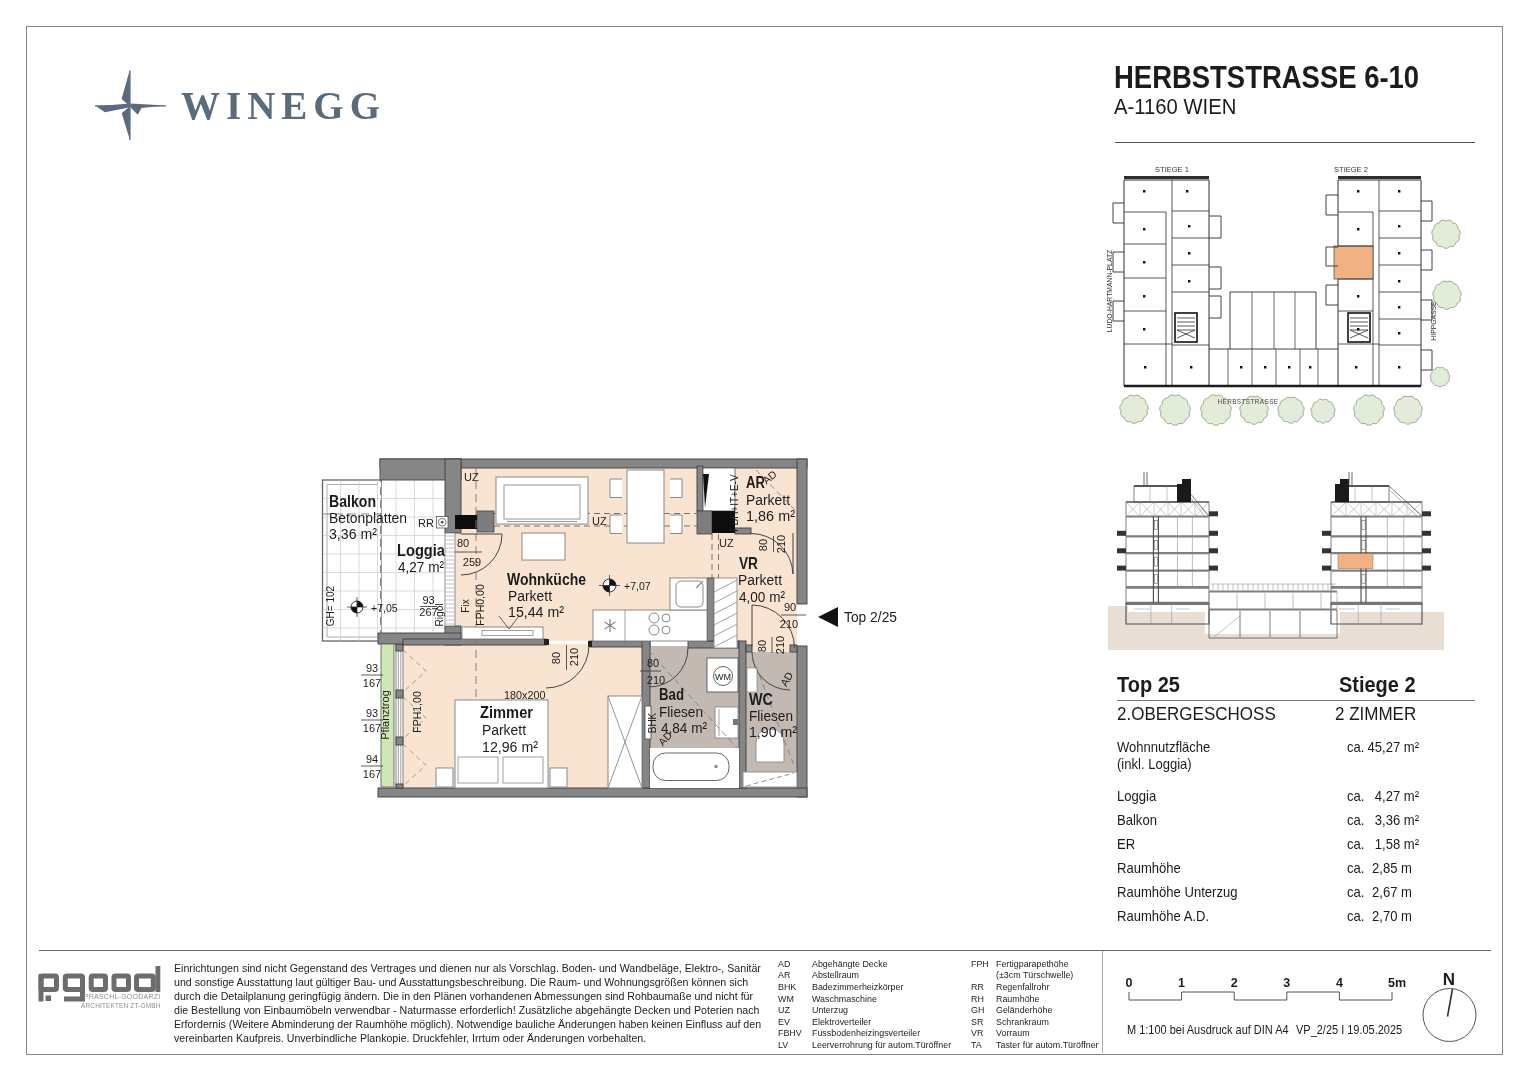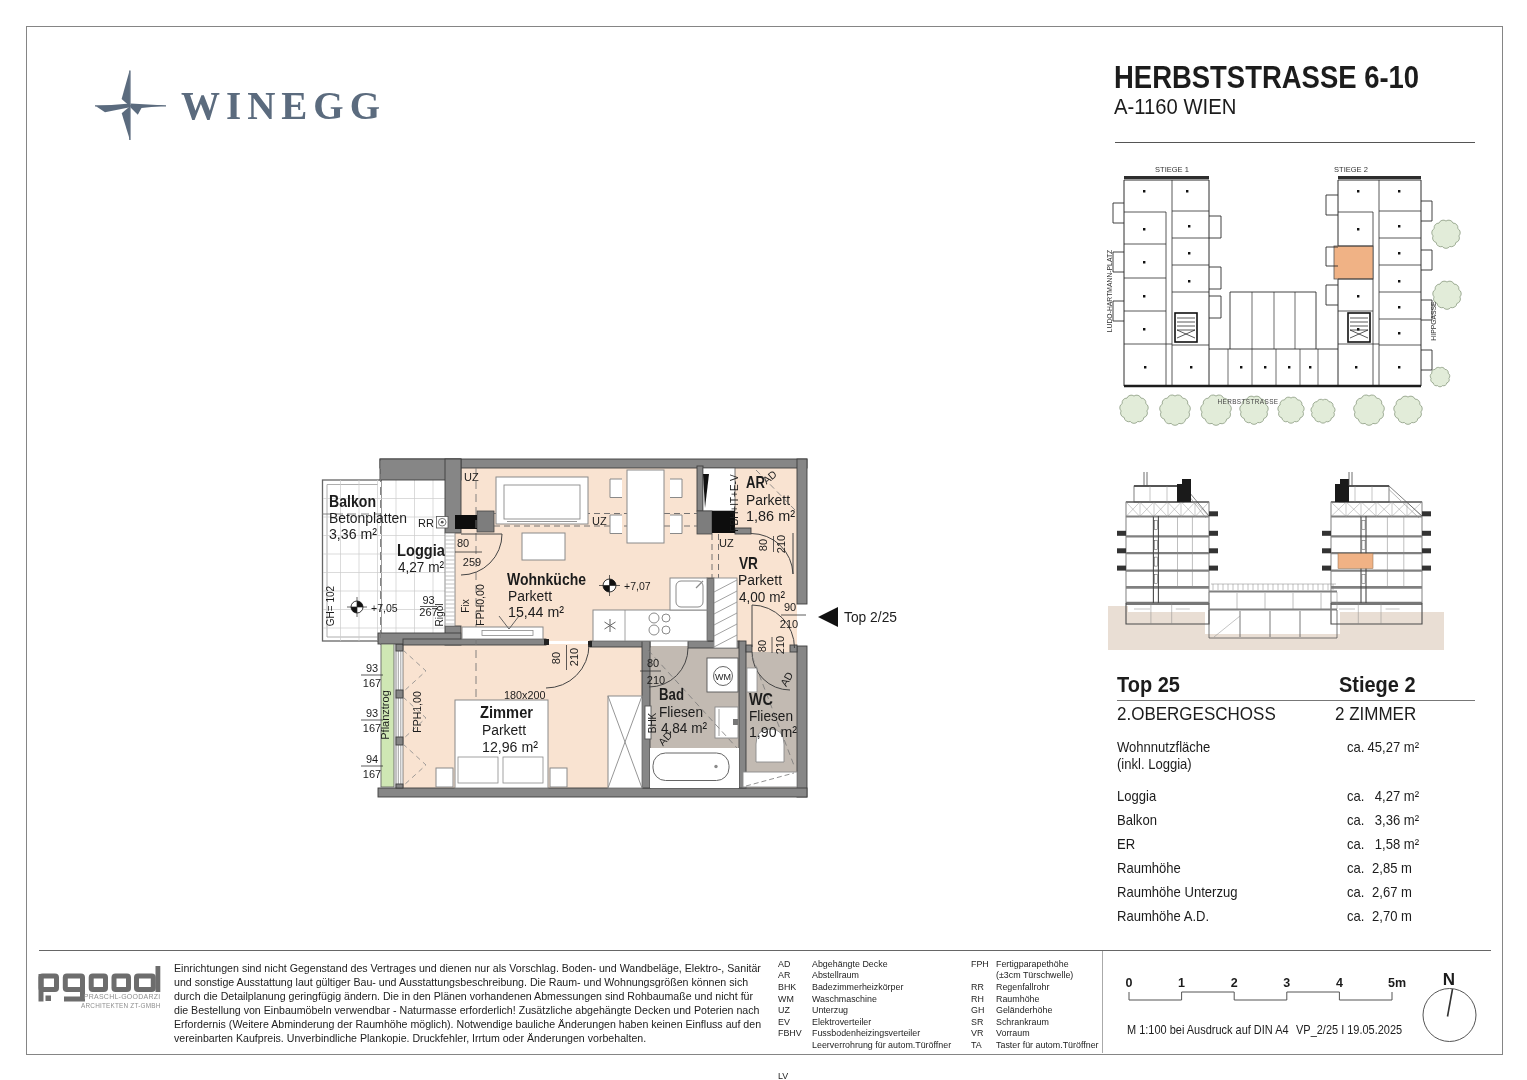--- a/index.html
+++ b/index.html
@@ -69,21 +69,21 @@
 <div class="abs" style="left:778px;top:980.8px;font-size:9.9px;transform:scaleX(0.9);transform-origin:0 0;">BHK</div>
 <div class="abs" style="left:812px;top:980.8px;font-size:9.9px;transform:scaleX(0.9);transform-origin:0 0;">Badezimmerheizkörper</div>
 <div class="abs" style="left:778px;top:992.5px;font-size:9.9px;transform:scaleX(0.9);transform-origin:0 0;">WM</div>
 <div class="abs" style="left:812px;top:992.5px;font-size:9.9px;transform:scaleX(0.9);transform-origin:0 0;">Waschmaschine</div>
 <div class="abs" style="left:778px;top:1004.1px;font-size:9.9px;transform:scaleX(0.9);transform-origin:0 0;">UZ</div>
 <div class="abs" style="left:812px;top:1004.1px;font-size:9.9px;transform:scaleX(0.9);transform-origin:0 0;">Unterzug</div>
 <div class="abs" style="left:778px;top:1015.8px;font-size:9.9px;transform:scaleX(0.9);transform-origin:0 0;">EV</div>
 <div class="abs" style="left:812px;top:1015.8px;font-size:9.9px;transform:scaleX(0.9);transform-origin:0 0;">Elektroverteiler</div>
 <div class="abs" style="left:778px;top:1027.4px;font-size:9.9px;transform:scaleX(0.9);transform-origin:0 0;">FBHV</div>
 <div class="abs" style="left:812px;top:1027.4px;font-size:9.9px;transform:scaleX(0.9);transform-origin:0 0;">Fussbodenheizingsverteiler</div>
-<div class="abs" style="left:778px;top:1039.0px;font-size:9.9px;transform:scaleX(0.9);transform-origin:0 0;margin-top:31px;">LV</div>
+<div class="abs" style="left:778px;top:1039.0px;font-size:9.9px;transform:scaleX(0.9);transform-origin:0 0;">LV</div>
 <div class="abs" style="left:812px;top:1039.0px;font-size:9.9px;transform:scaleX(0.9);transform-origin:0 0;">Leerverrohrung für autom.Türöffner</div>
 
 <div class="abs" style="left:971px;top:957.5px;font-size:9.9px;transform:scaleX(0.9);transform-origin:0 0;">FPH</div>
 <div class="abs" style="left:996px;top:957.5px;font-size:9.9px;transform:scaleX(0.9);transform-origin:0 0;">Fertigparapethöhe</div>
 <div class="abs" style="left:996px;top:969.1px;font-size:9.9px;transform:scaleX(0.9);transform-origin:0 0;">(±3cm Türschwelle)</div>
 <div class="abs" style="left:971px;top:980.8px;font-size:9.9px;transform:scaleX(0.9);transform-origin:0 0;">RR</div>
 <div class="abs" style="left:996px;top:980.8px;font-size:9.9px;transform:scaleX(0.9);transform-origin:0 0;">Regenfallrohr</div>
 <div class="abs" style="left:971px;top:992.5px;font-size:9.9px;transform:scaleX(0.9);transform-origin:0 0;">RH</div>
 <div class="abs" style="left:996px;top:992.5px;font-size:9.9px;transform:scaleX(0.9);transform-origin:0 0;">Raumhöhe</div>
 <div class="abs" style="left:971px;top:1004.1px;font-size:9.9px;transform:scaleX(0.9);transform-origin:0 0;">GH</div>

